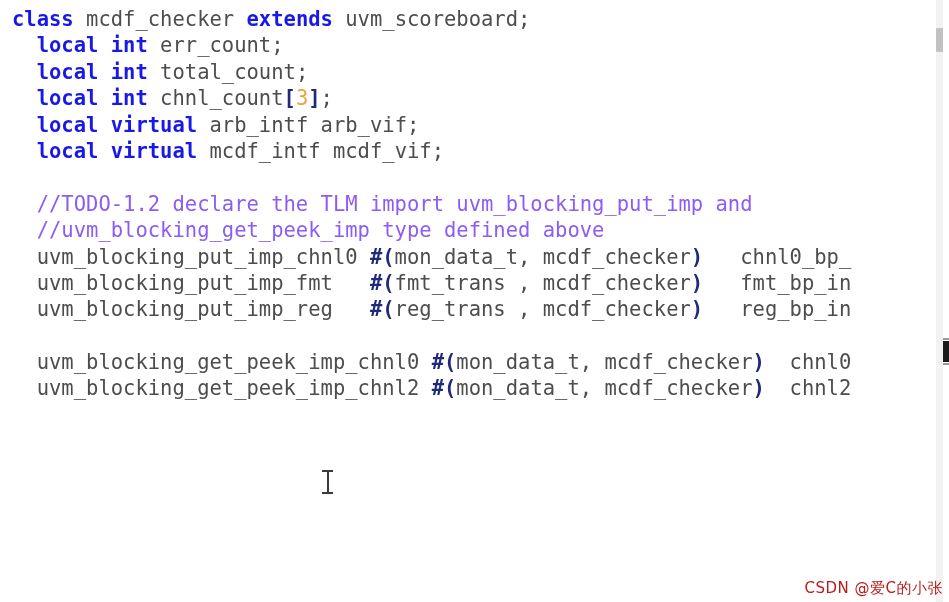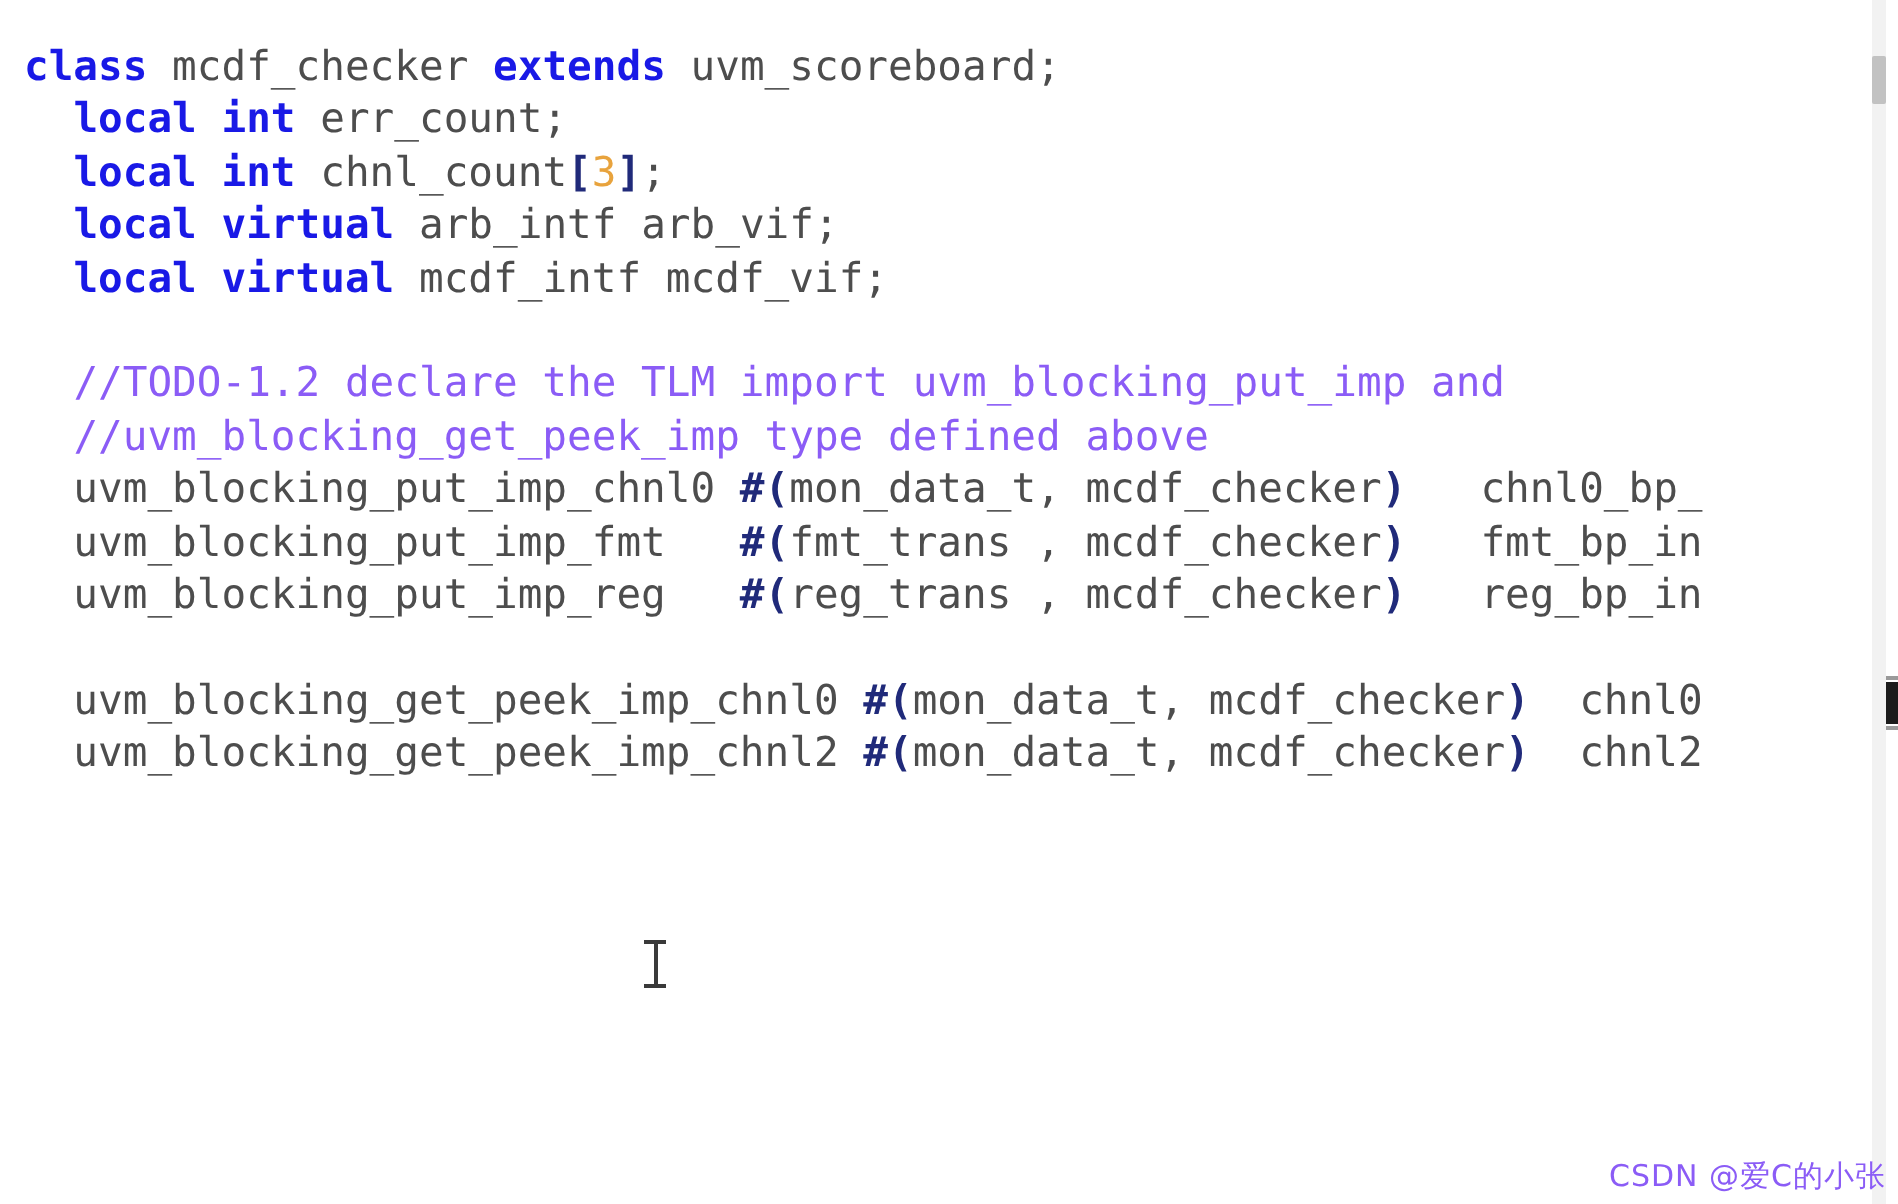--- a/index.html
+++ b/index.html
@@ -21,21 +21,21 @@
     background: #ffffff;
     overflow: hidden;
   }
   #code-area {
     position: absolute;
     left: 0;
     top: 0;
     width: 936px;
     height: 434px;
     overflow: hidden;
-    padding-top: 20px;
+    padding-top: 6px;
     box-sizing: border-box;
   }
   .code-line {
     height: 26.4px;
     line-height: 26.4px;
     font-size: 20.5px;
     letter-spacing: 0px;
     white-space: pre;
     color: #4a4a4a;
     padding-left: 12px;
@@ -121,34 +121,35 @@
   #text-cursor .cap-top { top: 0; }
   #text-cursor .cap-bot { bottom: 0; }
 
   
   #watermark {
     position: absolute;
     right: 6px;
     bottom: 4px;
     font-family: "DejaVu Sans", "Liberation Sans", sans-serif;
     font-size: 15px;
-    color: #8b5cf6;
+    color: #b91c1c;
     white-space: nowrap;
     pointer-events: none;
     letter-spacing: 0.5px;
   }
 </style>
 </head>
 <body>
 
 <div id="editor">
 
   <div id="code-area">
       <div class="code-line"><span class="tok-kw">class</span><span class="tok-plain"> mcdf_checker </span><span class="tok-kw">extends</span><span class="tok-plain"> uvm_scoreboard;</span></div>
       <div class="code-line"><span class="tok-plain">  </span><span class="tok-kw">local</span><span class="tok-plain"> </span><span class="tok-kw">int</span><span class="tok-plain"> err_count;</span></div>
+      <div class="code-line"><span class="tok-plain">  </span><span class="tok-kw">local</span><span class="tok-plain"> </span><span class="tok-kw">int</span><span class="tok-plain"> total_count;</span></div>
       <div class="code-line"><span class="tok-plain">  </span><span class="tok-kw">local</span><span class="tok-plain"> </span><span class="tok-kw">int</span><span class="tok-plain"> chnl_count</span><span class="tok-punct">[</span><span class="tok-num">3</span><span class="tok-punct">]</span><span class="tok-plain">;</span></div>
       <div class="code-line"><span class="tok-plain">  </span><span class="tok-kw">local</span><span class="tok-plain"> </span><span class="tok-kw">virtual</span><span class="tok-plain"> arb_intf arb_vif;</span></div>
       <div class="code-line"><span class="tok-plain">  </span><span class="tok-kw">local</span><span class="tok-plain"> </span><span class="tok-kw">virtual</span><span class="tok-plain"> mcdf_intf mcdf_vif;</span></div>
       <div class="code-line">&nbsp;</div>
       <div class="code-line"><span class="tok-plain">  </span><span class="tok-comment">//TODO-1.2 declare the TLM import uvm_blocking_put_imp and</span></div>
       <div class="code-line"><span class="tok-plain">  </span><span class="tok-comment">//uvm_blocking_get_peek_imp type defined above</span></div>
       <div class="code-line"><span class="tok-plain">  uvm_blocking_put_imp_chnl0 </span><span class="tok-hash">#(</span><span class="tok-plain">mon_data_t, mcdf_checker</span><span class="tok-punct">)</span><span class="tok-plain">   chnl0_bp_</span></div>
       <div class="code-line"><span class="tok-plain">  uvm_blocking_put_imp_fmt   </span><span class="tok-hash">#(</span><span class="tok-plain">fmt_trans , mcdf_checker</span><span class="tok-punct">)</span><span class="tok-plain">   fmt_bp_in</span></div>
       <div class="code-line"><span class="tok-plain">  uvm_blocking_put_imp_reg   </span><span class="tok-hash">#(</span><span class="tok-plain">reg_trans , mcdf_checker</span><span class="tok-punct">)</span><span class="tok-plain">   reg_bp_in</span></div>
       <div class="code-line">&nbsp;</div>

